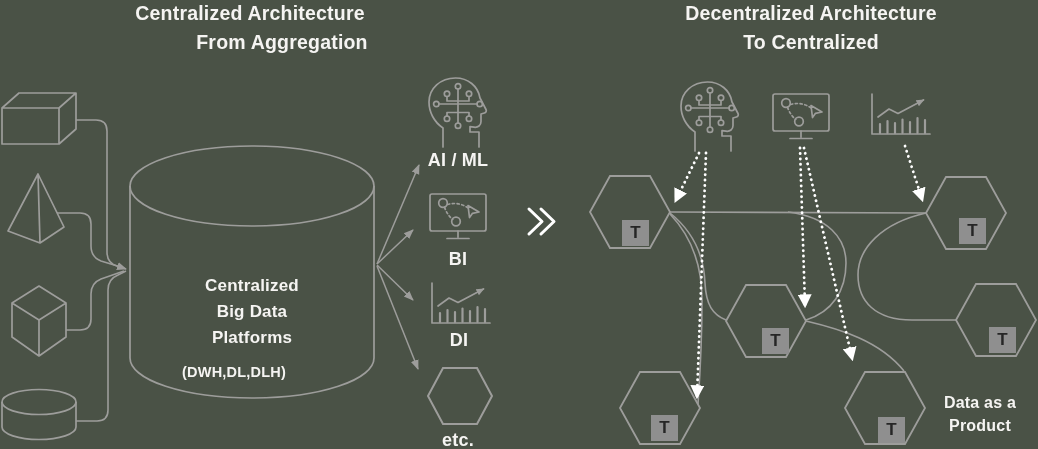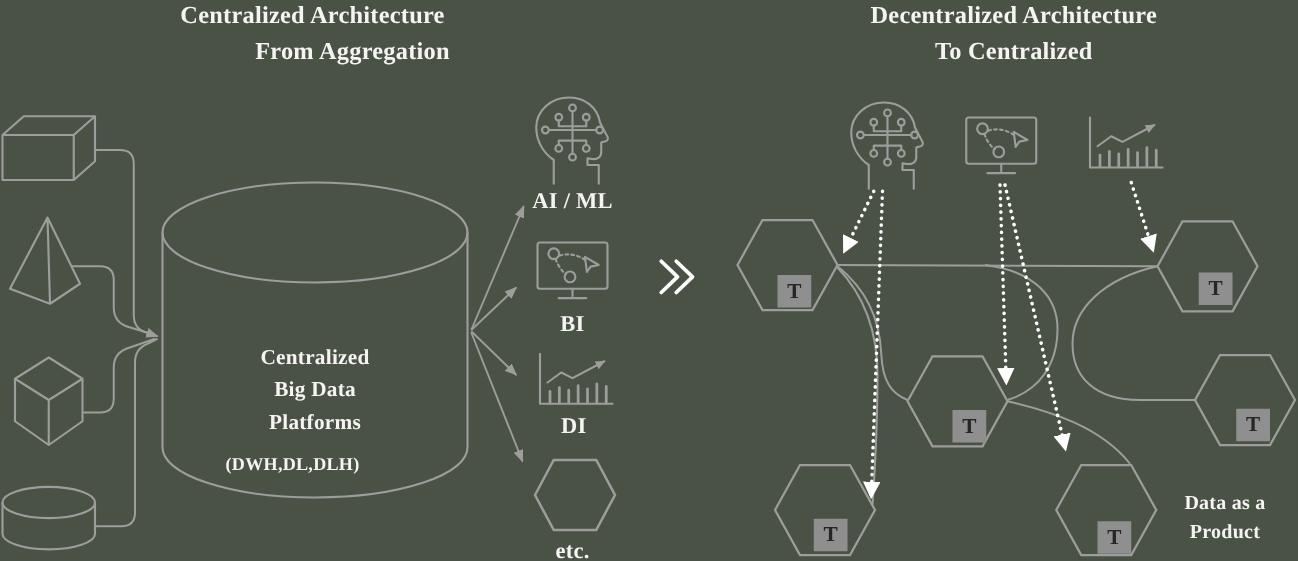--- a/index.html
+++ b/index.html
@@ -1,18 +1,18 @@
 <!DOCTYPE html>
 <html><head>
 <meta charset="utf-8">
 <style>
   html,body{margin:0;padding:0;background:#4a5246;}
   .stage{
     position:relative;width:1038px;height:449px;background:#4a5246;overflow:hidden;
-    font-family:Liberation Serif, serif;
+    font-family:Liberation Sans, sans-serif;
   }
   .stage svg{position:absolute;left:0;top:0;}
   .lbl{
     position:absolute;color:#f5f4f2;text-align:center;white-space:nowrap;
     transform:translateX(-50%);font-weight:bold;letter-spacing:.2px;
   }
   .title{font-size:19.5px;}
   .cyl{font-size:17px;margin-top:40px;}
   .cyl-sub{font-size:14.5px;}
   .iconlbl{font-size:18px;}

